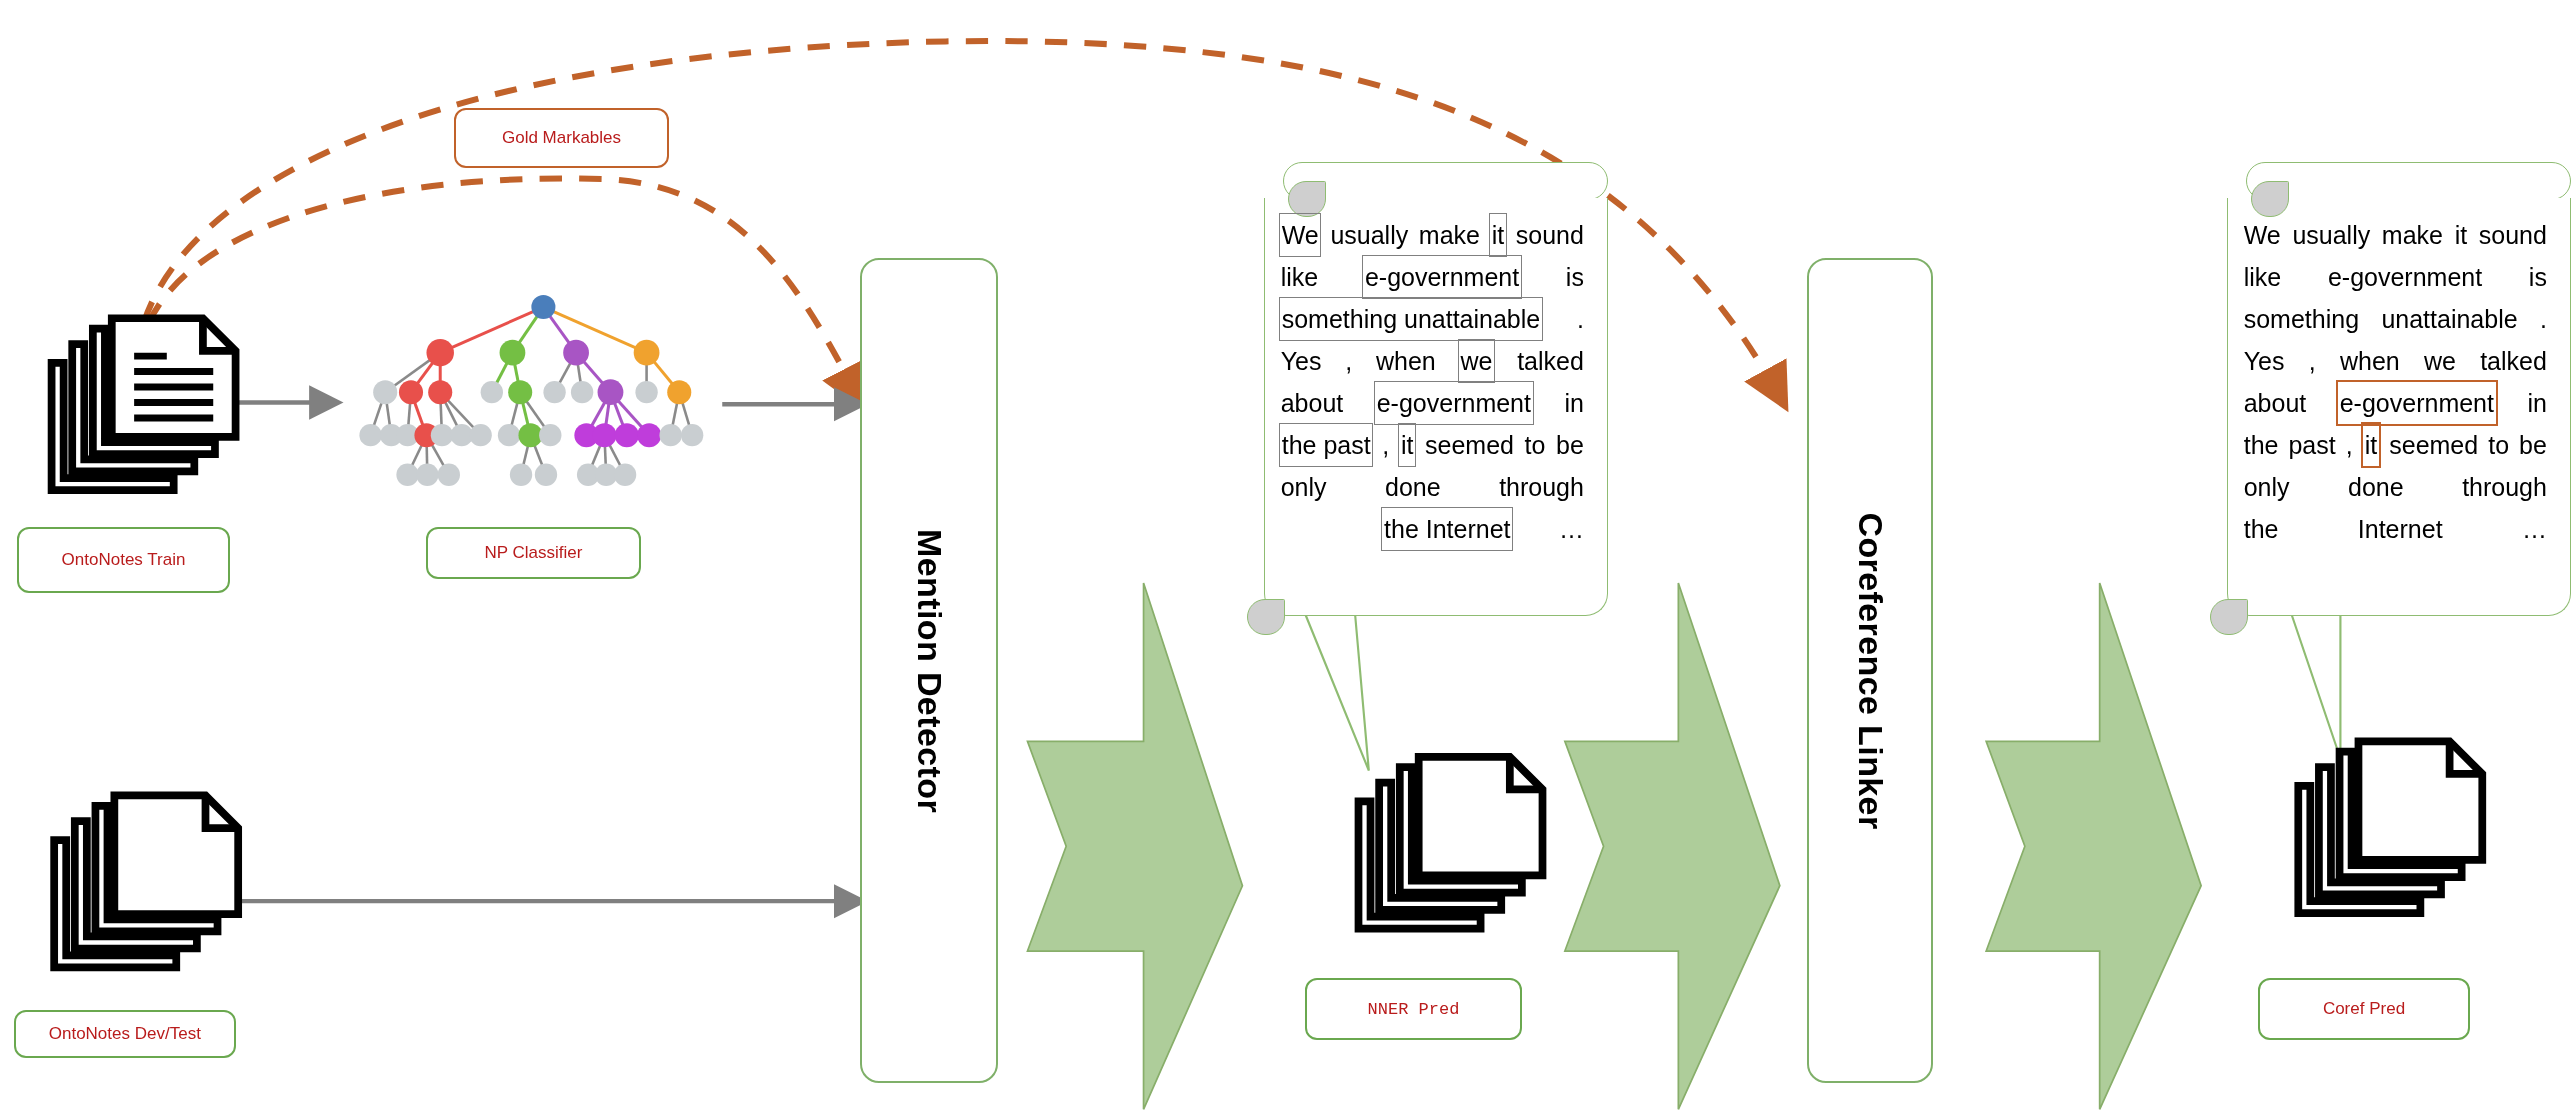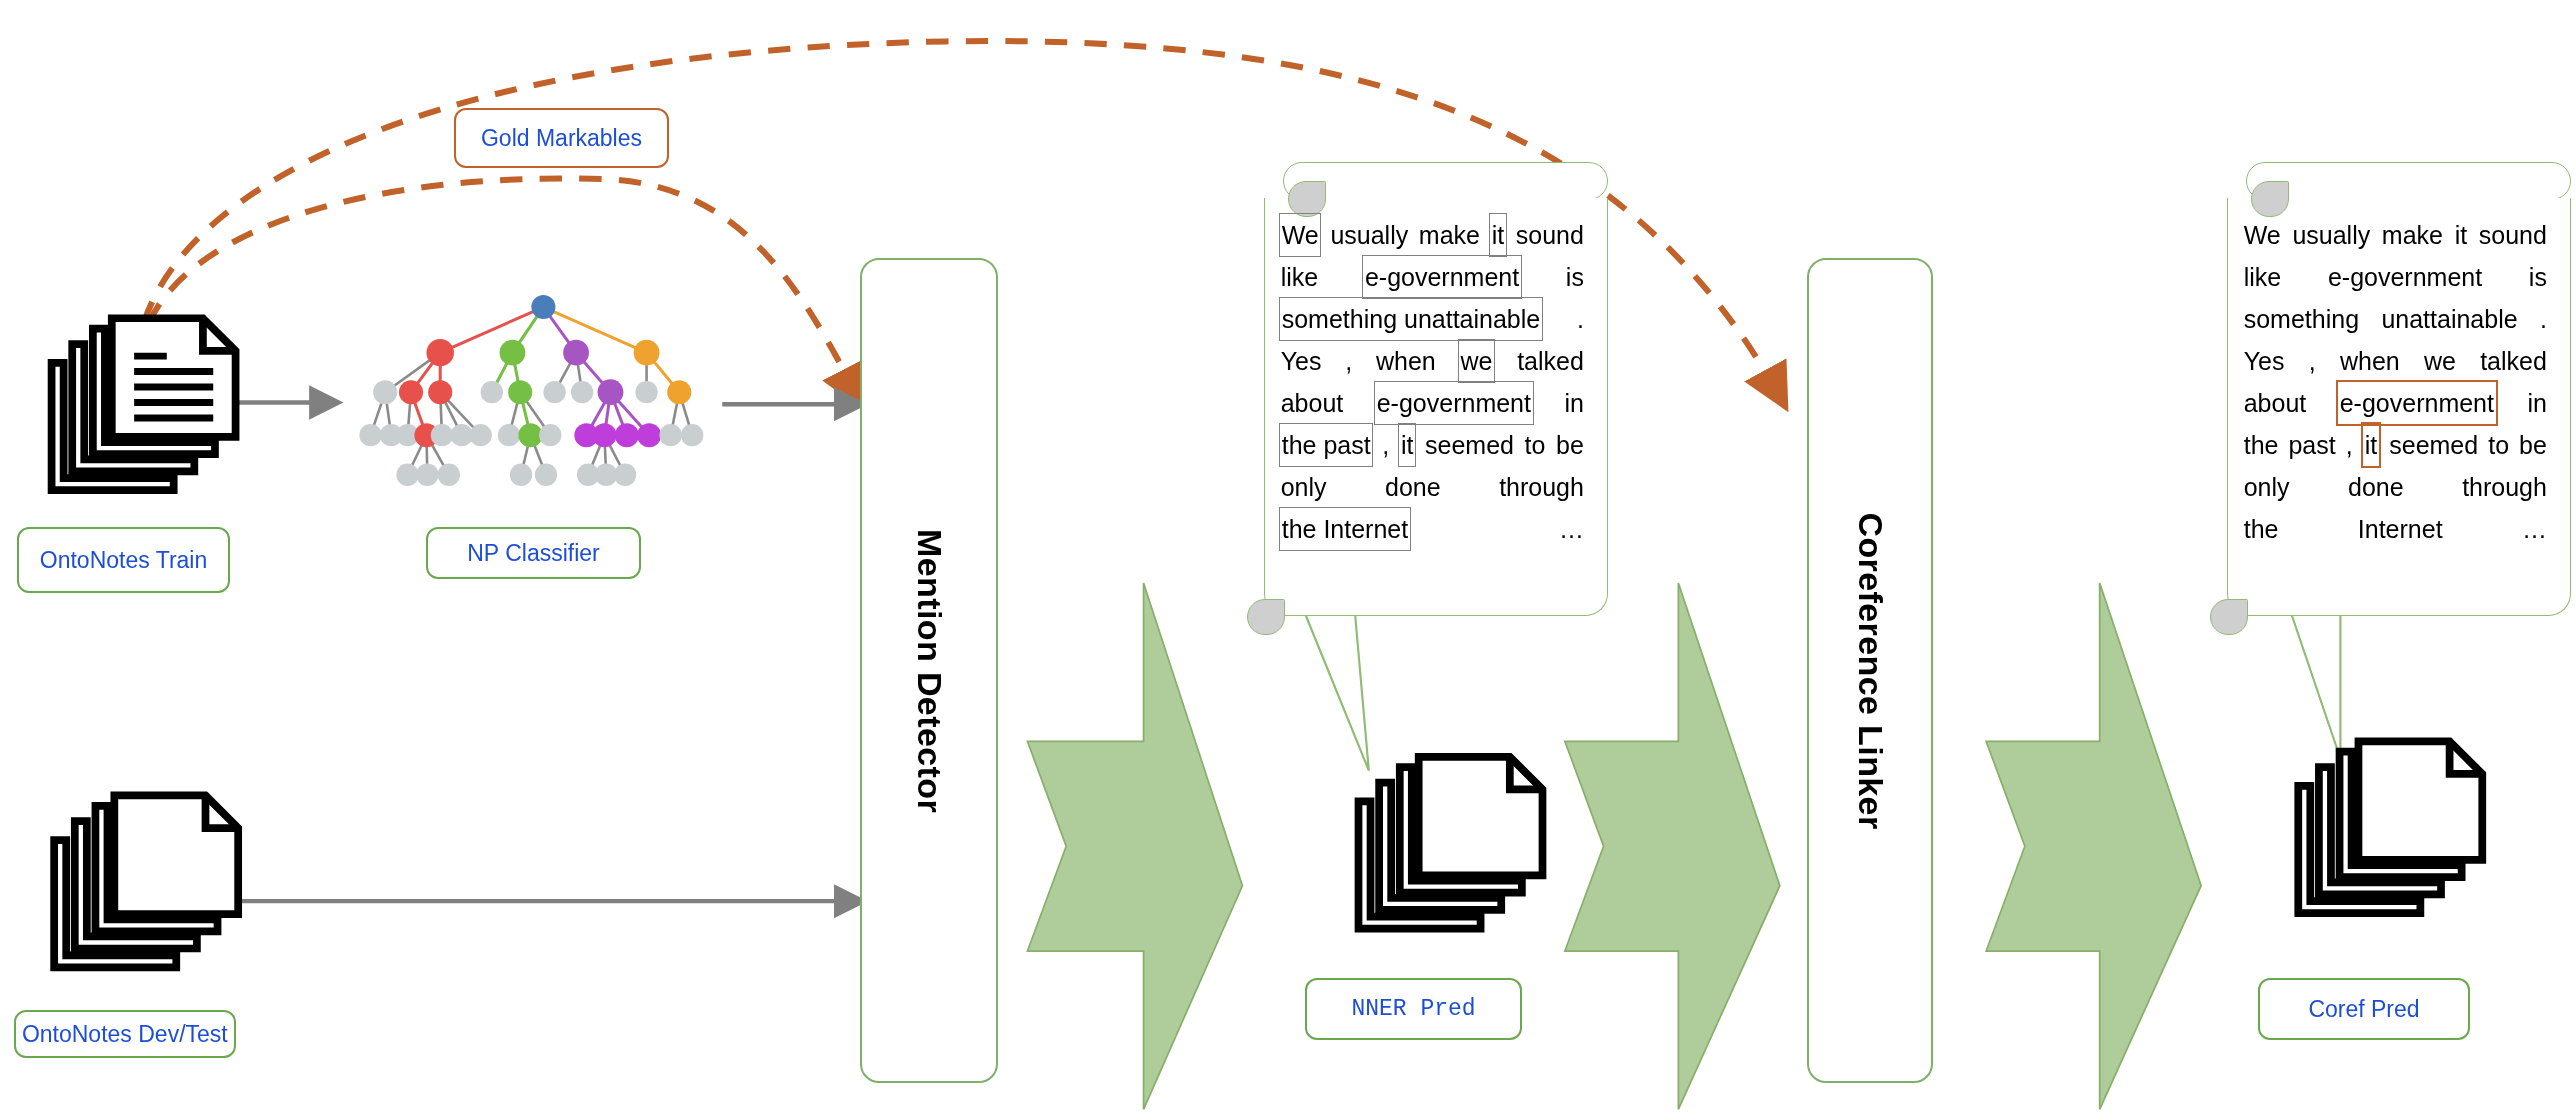--- a/index.html
+++ b/index.html
@@ -28,22 +28,22 @@
 
   
   .pill {
     position: absolute;
     border: 2.6px solid #6aa84f;
     border-radius: 12px;
     background: #ffffff;
     display: flex;
     align-items: center;
     justify-content: center;
-    color: #1d4ed8;
-    font-size: 23px;
+    color: #b91c1c;
+    font-size: 17px;
     box-sizing: border-box;
     white-space: nowrap;
   }
   .pill.orange {
     border-color: #c1622a;
   }
 
   
   .stage {
     position: absolute;
@@ -369,21 +369,21 @@
           <span class="tok box-gray">it</span>
           <span class="tok">seemed</span>
           <span class="tok">to</span>
           <span class="tok">be</span>
         </div>
         <div style="display: flex; justify-content: space-between; align-items: center; height: 42px;">
           <span class="tok">only</span>
           <span class="tok">done</span>
           <span class="tok">through</span>
         </div>
-        <div style="display: flex; justify-content: space-between; align-items: center; height: 42px;">
+        <div style="display: flex; justify-content: flex-end; align-items: center; height: 42px; gap: 44px;">
           <span class="tok box-gray">the Internet</span>
           <span class="tok">…</span>
         </div>
       </div>
   </div>
 
   <div class="scroll-note" style="left:2227px; top:162px; width:344px; height:454px;">
     <div class="scroll-top"></div>
     <div class="scroll-body"></div>
     <div class="scroll-curl"></div>

